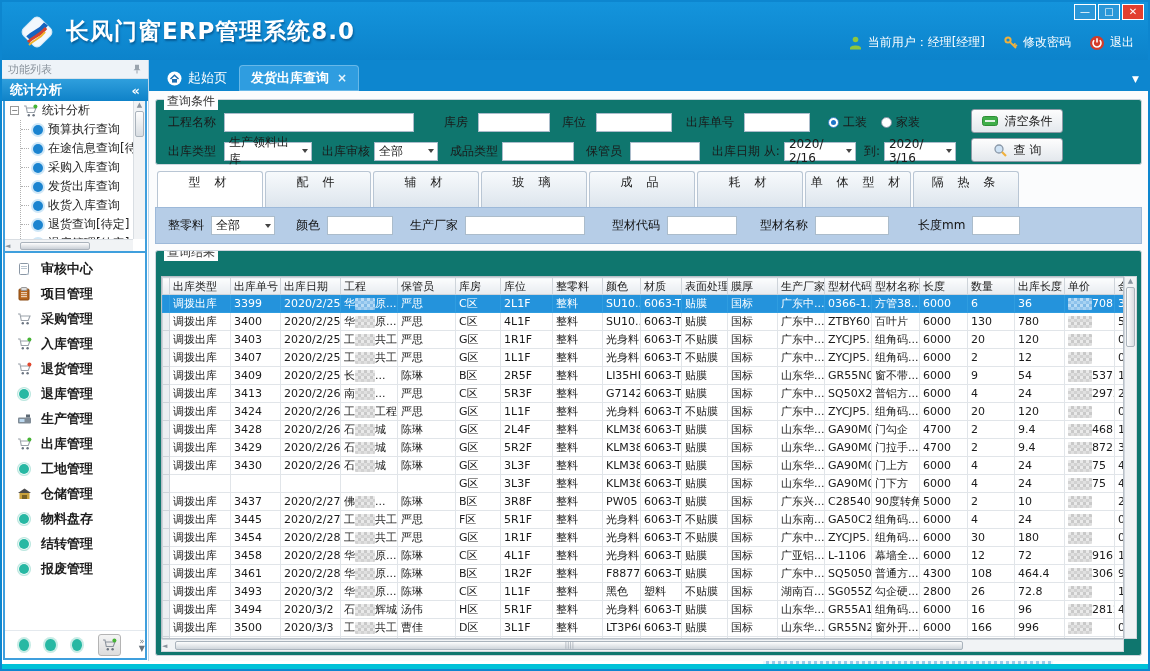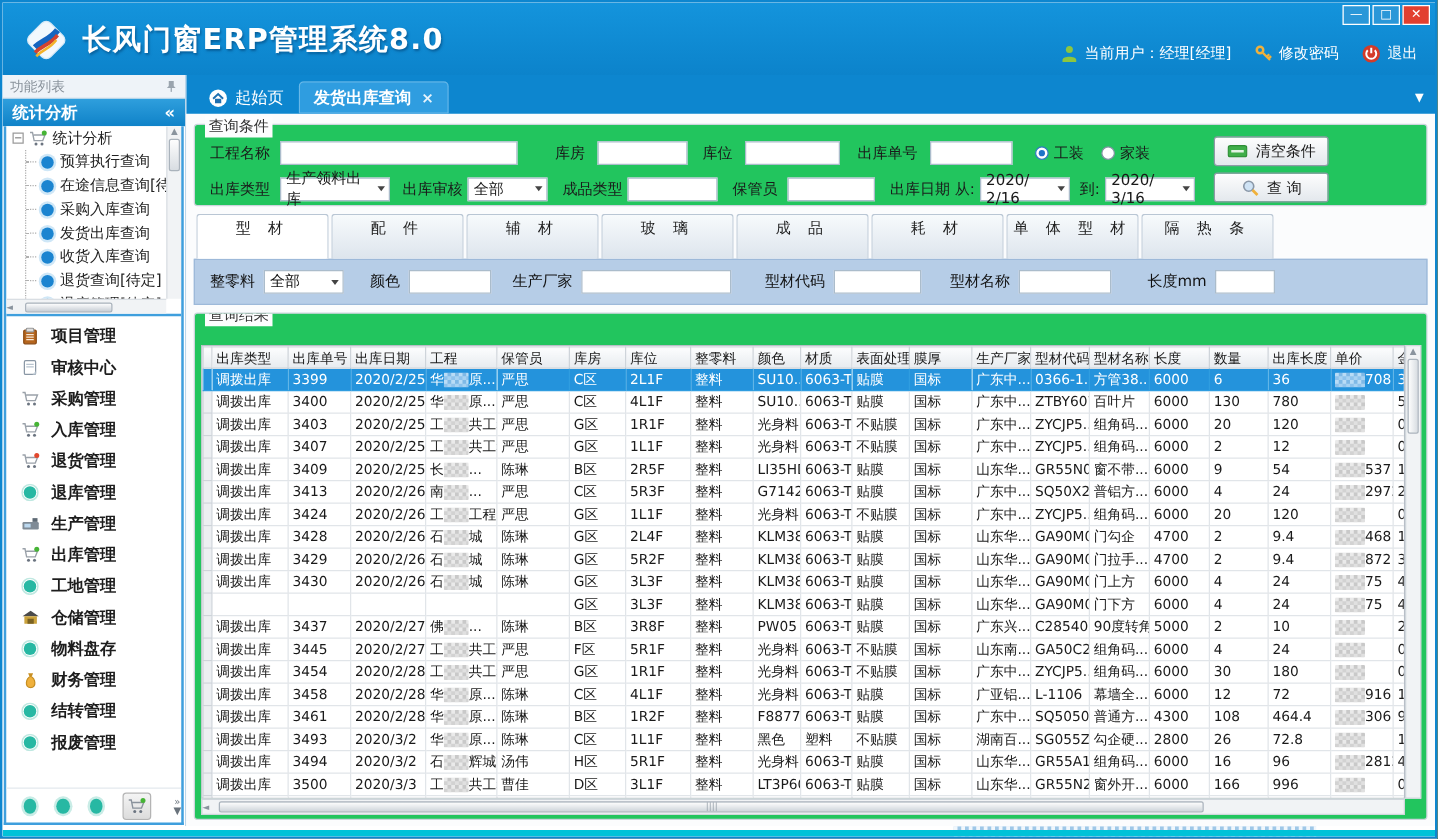--- a/index.html
+++ b/index.html
@@ -45,21 +45,21 @@
   .nav-more { display:flex; flex-direction:column; align-items:center; color:#6a737c; font-size:8px; line-height:7px; margin-left:2px; }
 
   
   .main { flex:1; display:flex; flex-direction:column; background:#fbfcfd; overflow:hidden; }
   .tabbar { height:31px; background:#0d86cf; display:flex; align-items:flex-end; padding-left:6px; position:relative; }
   .tab { height:26px; display:flex; align-items:center; gap:6px; padding:0 12px; color:#fff; font-size:13px; border-radius:4px 4px 0 0; }
   .tab.active { background:#2f9de0; font-weight:bold; box-shadow:inset 0 0 0 1px rgba(255,255,255,.28); }
   .tab-close { font-size:12px; color:#e8f4fc; margin-left:2px; }
   .tabbar-caret { position:absolute; right:9px; bottom:7px; color:#fff; font-size:9px; }
 
-  .groupbox { position:relative; border:1px solid #cdd5dd; border-radius:3px; background:#22c55e; }
+  .groupbox { position:relative; border:1px solid #cdd5dd; border-radius:3px; background:#0f766e; }
   .gb-label { position:absolute; top:-7px; left:8px; background:#fdfdfe; padding:0 3px; font-size:12px; color:#333; }
 
   .query-box { margin:8px 6px 2px 6px; height:66px; padding:10px 8px 4px 12px; }
   .qrow { display:flex; align-items:center; height:24px; font-size:12px; color:#1a1a1a; }
   .qrow label { white-space:nowrap; }
   .tbox { height:19px; border:1px solid #abbccb; background:#fff; font-size:12px; padding:0 3px; font-family:inherit; }
   .dd { height:19px; border:1px solid #abbccb; background:#fff; display:flex; align-items:center; justify-content:space-between; padding:0 3px 0 4px; font-size:12px; }
   .dd-arrow { width:0; height:0; border-left:3.5px solid transparent; border-right:3.5px solid transparent; border-top:4.5px solid #444; margin-left:4px; }
   .radio { width:11px; height:11px; border-radius:50%; border:1px solid #8393a3; background:#fff; position:relative; margin-right:4px; }
   .radio.sel { border-color:#2f7cc0; }
@@ -213,42 +213,42 @@
                 <span>退库管理[待定]</span>
               </div>
             </div>
           <div class="tree-vscroll">▲<div class="thumb"></div></div>
           <div class="tree-hscroll">◄<div class="thumb"></div></div>
         </div>
         <nav class="sidebar-nav">
             <div class="nav-item">
               <span class="nav-ic svg-ic">
                 <svg width="14" height="14" viewBox="0 0 14 14">
+                  <rect x="2.5" y="1.5" width="9" height="11" rx="1" fill="#fff" stroke="#8a97a5"></rect>
+                  <path d="M9 12.5 L11.5 10 L11.5 12.5 Z" fill="#c9d4de"></path>
+                  <rect x="4" y="4" width="6" height="1" fill="#b8c4cf"></rect>
+                  <rect x="4" y="6" width="6" height="1" fill="#b8c4cf"></rect>
+                </svg>
+              </span>
+              <span>审核中心</span>
+            </div>
+            <div class="nav-item">
+              <span class="nav-ic svg-ic">
+                <svg width="14" height="14" viewBox="0 0 14 14">
                   <rect x="2" y="2" width="10" height="11" rx="1" fill="#b5651d" stroke="#8a4a12"></rect>
                   <rect x="4" y="0.5" width="6" height="3" rx="1" fill="#ddd" stroke="#999"></rect>
                   <rect x="4" y="5.2" width="6" height="1" fill="#f7e8d8"></rect>
                   <rect x="4" y="7.2" width="6" height="1" fill="#f7e8d8"></rect>
                   <rect x="4" y="9.2" width="6" height="1" fill="#f7e8d8"></rect>
                 </svg>
               </span>
               <span>项目管理</span>
             </div>
             <div class="nav-item">
               <span class="nav-ic svg-ic">
-                <svg width="14" height="14" viewBox="0 0 14 14">
-                  <rect x="2.5" y="1.5" width="9" height="11" rx="1" fill="#fff" stroke="#8a97a5"></rect>
-                  <path d="M9 12.5 L11.5 10 L11.5 12.5 Z" fill="#c9d4de"></path>
-                  <rect x="4" y="4" width="6" height="1" fill="#b8c4cf"></rect>
-                  <rect x="4" y="6" width="6" height="1" fill="#b8c4cf"></rect>
-                </svg>
-              </span>
-              <span>审核中心</span>
-            </div>
-            <div class="nav-item">
-              <span class="nav-ic svg-ic">
                 <svg width="15" height="14" viewBox="0 0 15 14">
                   <path d="M1 2h2l1.3 6.5h6.9L13 4H4" fill="none" stroke="#9aa1a9" stroke-width="1.1"></path>
                   <circle cx="5.8" cy="11.2" r="1.2" fill="#6b7480"></circle>
                   <circle cx="10.6" cy="11.2" r="1.2" fill="#6b7480"></circle>
                 </svg>
               </span>
               <span>采购管理</span>
             </div>
             <div class="nav-item">
               <span class="nav-ic svg-ic">
@@ -322,29 +322,20 @@
               <span>仓储管理</span>
             </div>
             <div class="nav-item">
               <span class="nav-ic svg-ic">
                 <svg width="14" height="14" viewBox="0 0 14 14">
                   <circle cx="7" cy="7" r="6.4" fill="none" stroke="#bfe8e1" stroke-width="1.3"></circle>
                   <circle cx="7" cy="7" r="5" fill="#27b8a3"></circle>
                 </svg>
               </span>
               <span>物料盘存</span>
-            </div>
-            <div class="nav-item">
-              <span class="nav-ic svg-ic">
-                <svg width="13" height="14" viewBox="0 0 13 14">
-                  <path d="M6.5 4 C2.5 6 1.5 13 6.5 13 C11.5 13 10.5 6 6.5 4 Z" fill="#f0b13c" stroke="#c78f23"></path>
-                  <path d="M4.5 1.5 L8.5 1.5 L7.5 4 L5.5 4 Z" fill="#c78f23"></path>
-                </svg>
-              </span>
-              <span>财务管理</span>
             </div>
             <div class="nav-item">
               <span class="nav-ic svg-ic">
                 <svg width="14" height="14" viewBox="0 0 14 14">
                   <circle cx="7" cy="7" r="6.4" fill="none" stroke="#bfe8e1" stroke-width="1.3"></circle>
                   <circle cx="7" cy="7" r="5" fill="#27b8a3"></circle>
                 </svg>
               </span>
               <span>结转管理</span>
             </div>

